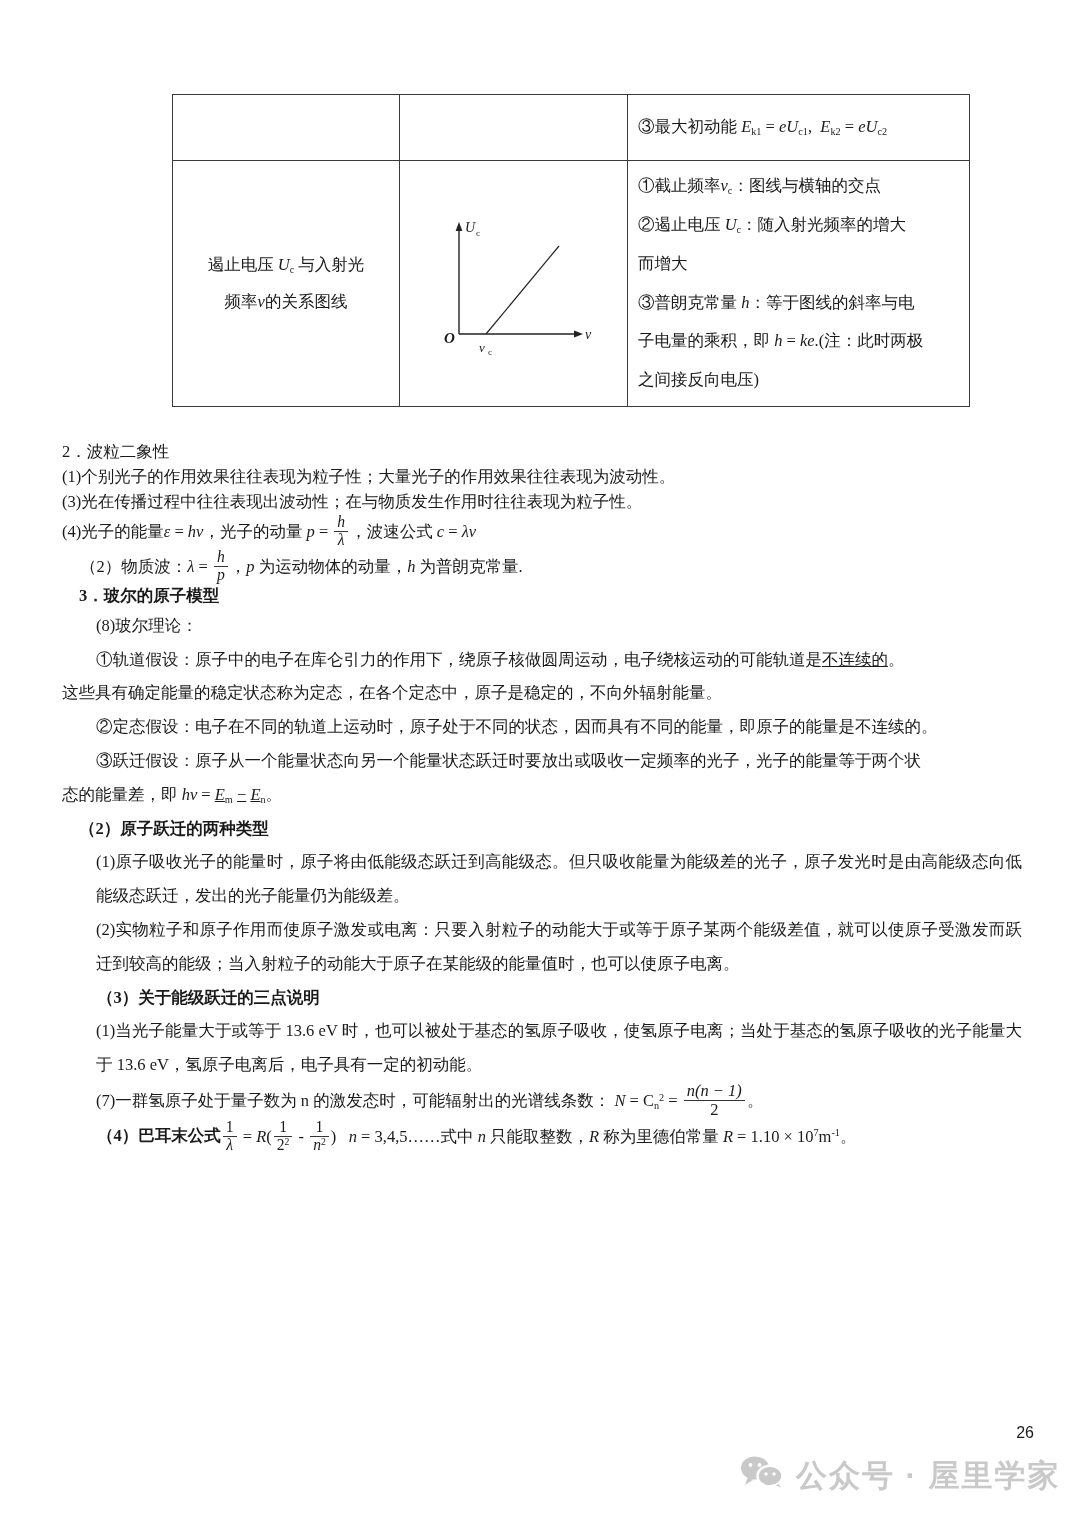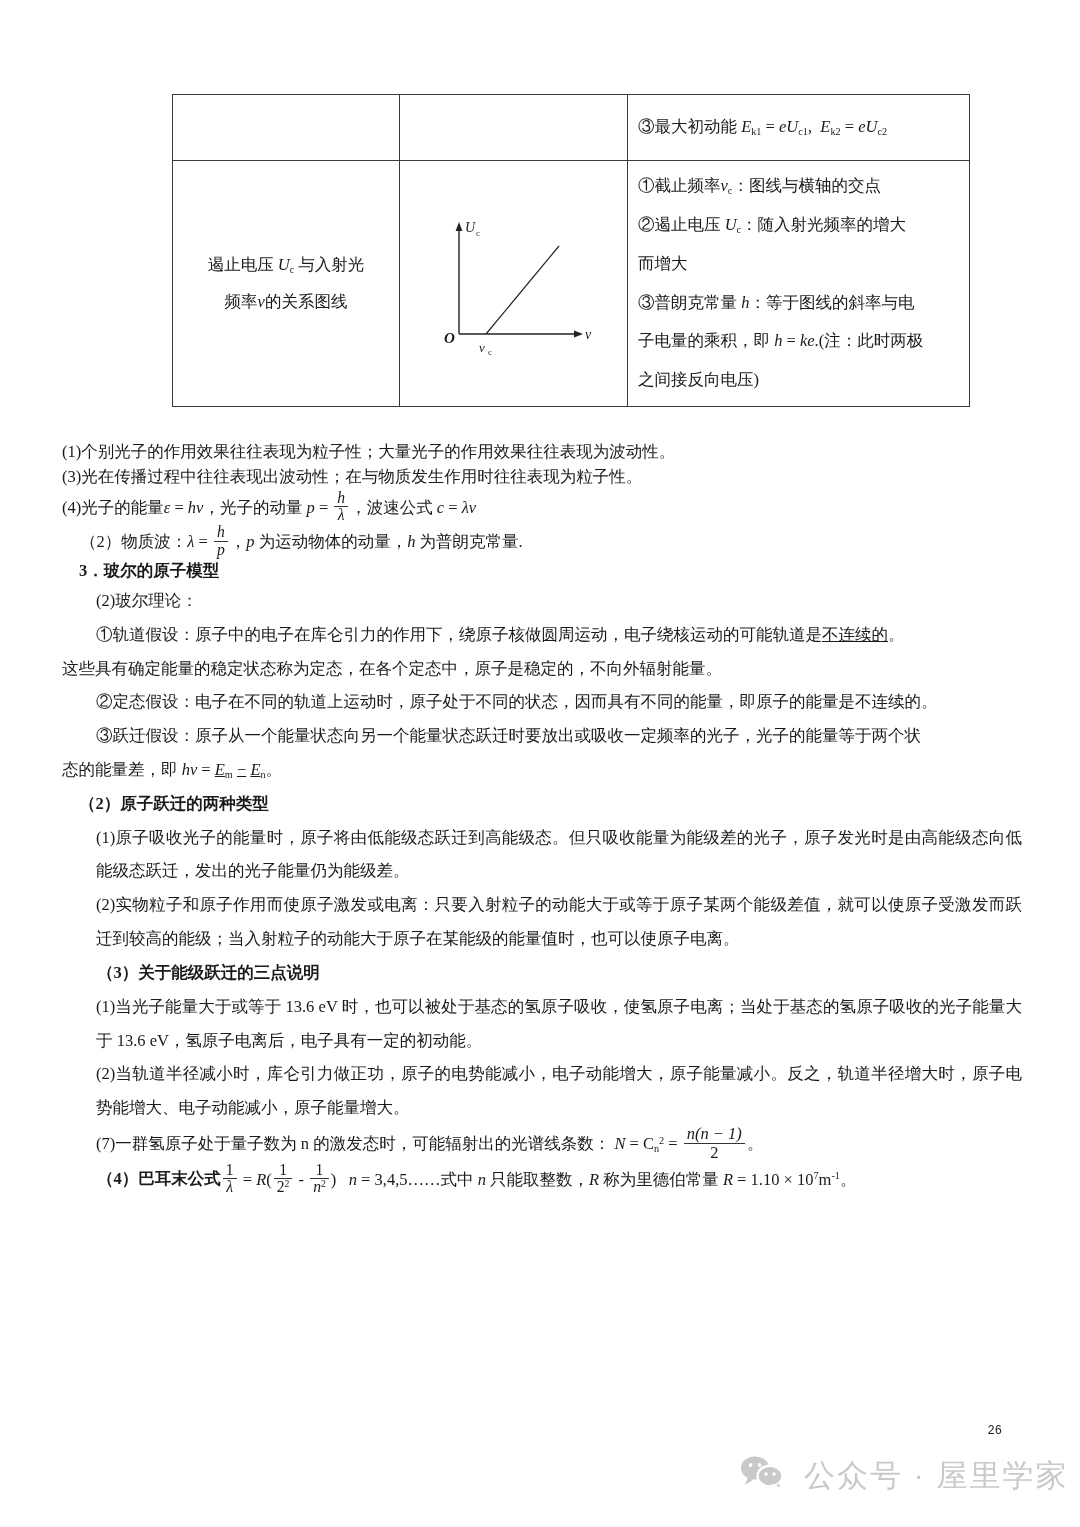--- a/index.html
+++ b/index.html
@@ -90,37 +90,38 @@
   p.tight { line-height: 1.5; }
   p.loose { line-height: 2.05; }
   .b { font-weight: bold; margin-left: 17px; }
   .ind2 { padding-left: 34px; }
   .ind-sm { padding-left: 18px; }
   .hang { }
 
   
   .pagenum {
     position: absolute;
-    right: 78px;
+    right: 46px;
     top: 1424px;
-    font-size: 12px;
-    font-family: Liberation Mono, monospace;
+    font-size: 16px;
+    font-family: Liberation Sans, sans-serif;
   }
   .watermark {
     position: absolute;
     left: 740px;
     top: 1455px;
     display: flex;
     align-items: center;
-    gap: 20px;
+    gap: 12px;
     color: #c9c9c9;
     font-size: 31px;
     font-family: "Liberation Sans", sans-serif;
     letter-spacing: 2px;
     white-space: nowrap;
+    font-weight: bold;
   }
   .wechat-icon { display: block; }
 </style>
 </head>
 <body>
 
 <div class="page">
 
   <table class="tbl">
     <tbody>
@@ -178,54 +179,54 @@
           子电量的乘积，即&nbsp;<span class="it">h</span> = <span class="it">ke</span>.(注：此时两极
         </div>
         <div class="cellline">之间接反向电压)</div>
       </td>
     </tr>
   </tbody>
     </table>
 
   <div class="body">
 
+    <p class="tight">2．波粒二象性</p>
     <p class="tight">(1)个别光子的作用效果往往表现为粒子性；大量光子的作用效果往往表现为波动性。</p>
     <p class="tight">(3)光在传播过程中往往表现出波动性；在与物质发生作用时往往表现为粒子性。</p>
 
     <p class="loose">
       <span>(4)光子的能量</span><span class="it">ε</span> = <span class="it">hv</span>，光子的动量&nbsp;<span class="it">p</span> = <span class="frac small"><span class="num"><span class="it">h</span></span><span class="den"><span class="it">λ</span></span></span>，波速公式&nbsp;<span class="it">c</span> = <span class="it">λv</span>
     </p>
 
     <p class="loose ind-sm">
       <span>（2）物质波：</span><span class="it">λ</span> = <span class="frac small"><span class="num"><span class="it">h</span></span><span class="den"><span class="it">p</span></span></span>，<span class="it">p</span>&nbsp;为运动物体的动量，<span class="it">h</span>&nbsp;为普朗克常量.
     </p>
 
     <p class="tight b">3．玻尔的原子模型</p>
 
-    <p class="loose ind2">(2)玻尔理论：</p>
+    <p class="loose ind2">(8)玻尔理论：</p>
 
     <p class="loose ind2">①轨道假设：原子中的电子在库仑引力的作用下，绕原子核做圆周运动，电子绕核运动的可能轨道是<span class="u">不连续的</span>。</p>
 
     <p class="loose">这些具有确定能量的稳定状态称为定态，在各个定态中，原子是稳定的，不向外辐射能量。</p>
     <p class="loose ind2 hang">②定态假设：电子在不同的轨道上运动时，原子处于不同的状态，因而具有不同的能量，即原子的能量是不连续的。</p>
 
     <p class="loose ind2">③跃迁假设：原子从一个能量状态向另一个能量状态跃迁时要放出或吸收一定频率的光子，光子的能量等于两个状</p>
     <p class="loose">态的能量差，即&nbsp;<span class="it">hv</span> = <span class="u it">E<sub>m</sub></span> <span class="u">−</span> <span class="u it">E<sub>n</sub></span>。</p>
 
     <p class="loose b">（2）原子跃迁的两种类型</p>
 
     <p class="loose ind2">(1)原子吸收光子的能量时，原子将由低能级态跃迁到高能级态。但只吸收能量为能级差的光子，原子发光时是由高能级态向低能级态跃迁，发出的光子能量仍为能级差。</p>
 
     <p class="loose ind2">(2)实物粒子和原子作用而使原子激发或电离：只要入射粒子的动能大于或等于原子某两个能级差值，就可以使原子受激发而跃迁到较高的能级；当入射粒子的动能大于原子在某能级的能量值时，也可以使原子电离。</p>
 
     <p class="loose b ind-sm">（3）关于能级跃迁的三点说明</p>
 
     <p class="loose ind2">(1)当光子能量大于或等于 13.6 eV 时，也可以被处于基态的氢原子吸收，使氢原子电离；当处于基态的氢原子吸收的光子能量大于 13.6 eV，氢原子电离后，电子具有一定的初动能。</p>
 
-    <p class="loose ind2">(2)当轨道半径减小时，库仑引力做正功，原子的电势能减小，电子动能增大，原子能量减小。反之，轨道半径增大时，原子电势能增大、电子动能减小，原子能量增大。</p>
 
     <p class="loose ind2">
       <span>(7)一群氢原子处于量子数为 n 的激发态时，可能辐射出的光谱线条数：</span>&nbsp;<span class="it">N</span> = C<span class="it"><sub>n</sub></span><sup>2</sup> = <span class="frac"><span class="num"><span class="it">n</span>(<span class="it">n</span> − 1)</span><span class="den"><span class="up">2</span></span></span>。
     </p>
 
     <p class="loose ind-sm">
       <span class="b">（4）巴耳末公式</span><span class="frac small"><span class="num"><span class="up">1</span></span><span class="den"><span class="it">λ</span></span></span> = <span class="it">R</span>(<span class="frac small"><span class="num"><span class="up">1</span></span><span class="den"><span class="up">2</span><sup>2</sup></span></span> - <span class="frac small"><span class="num"><span class="up">1</span></span><span class="den"><span class="it">n</span><sup>2</sup></span></span>)&nbsp;&nbsp; <span class="it">n</span> = 3,4,5……式中&nbsp;<span class="it">n</span>&nbsp;只能取整数，<span class="it">R</span>&nbsp;称为里德伯常量&nbsp;<span class="it">R</span> = 1.10 × 10<sup>7</sup>m<sup>-1</sup>。
     </p>
 
   </div>

